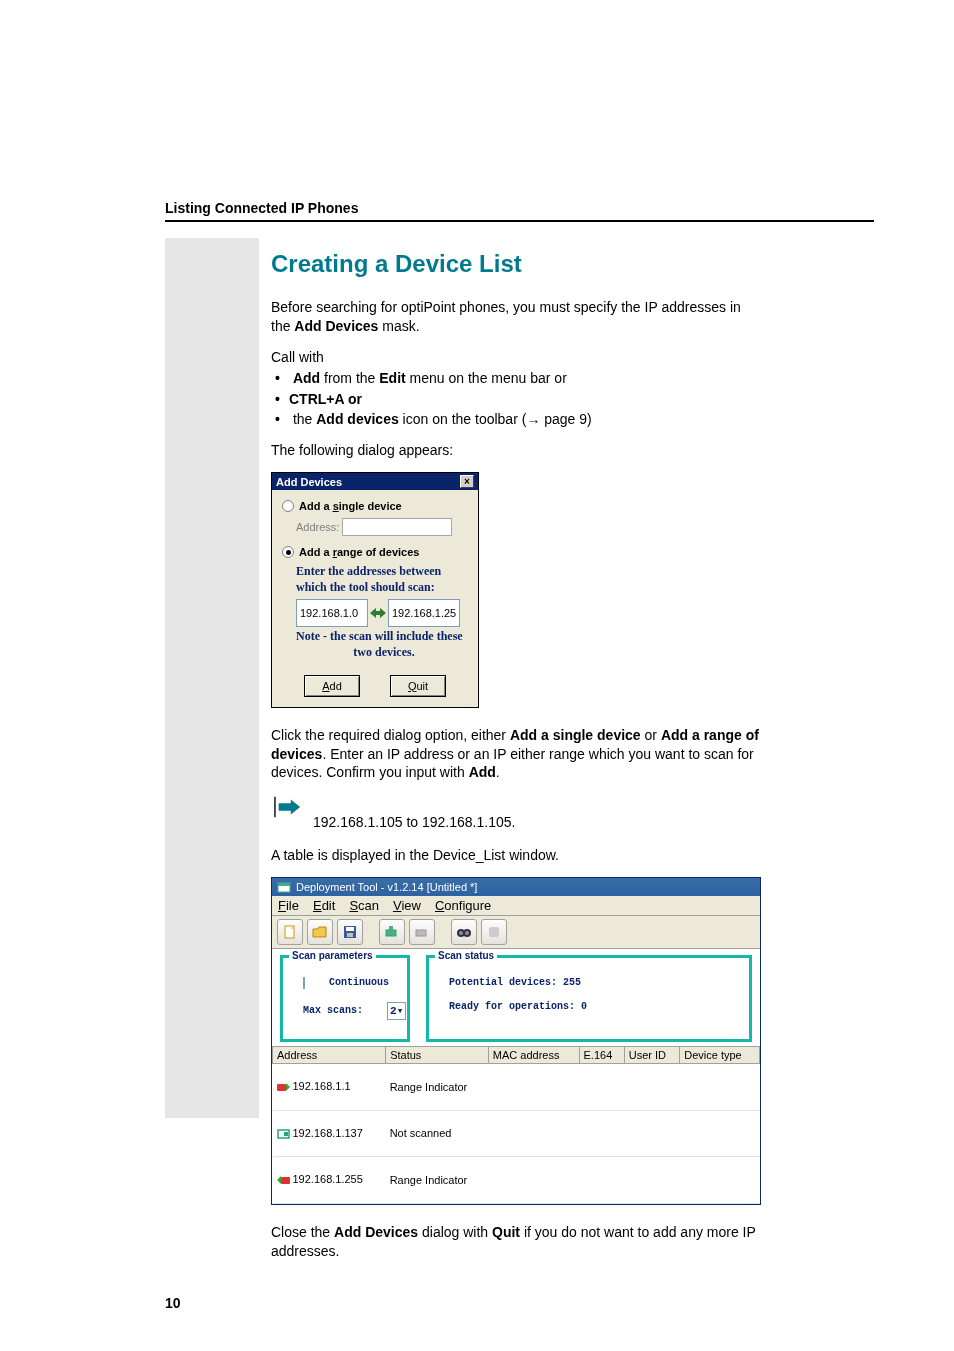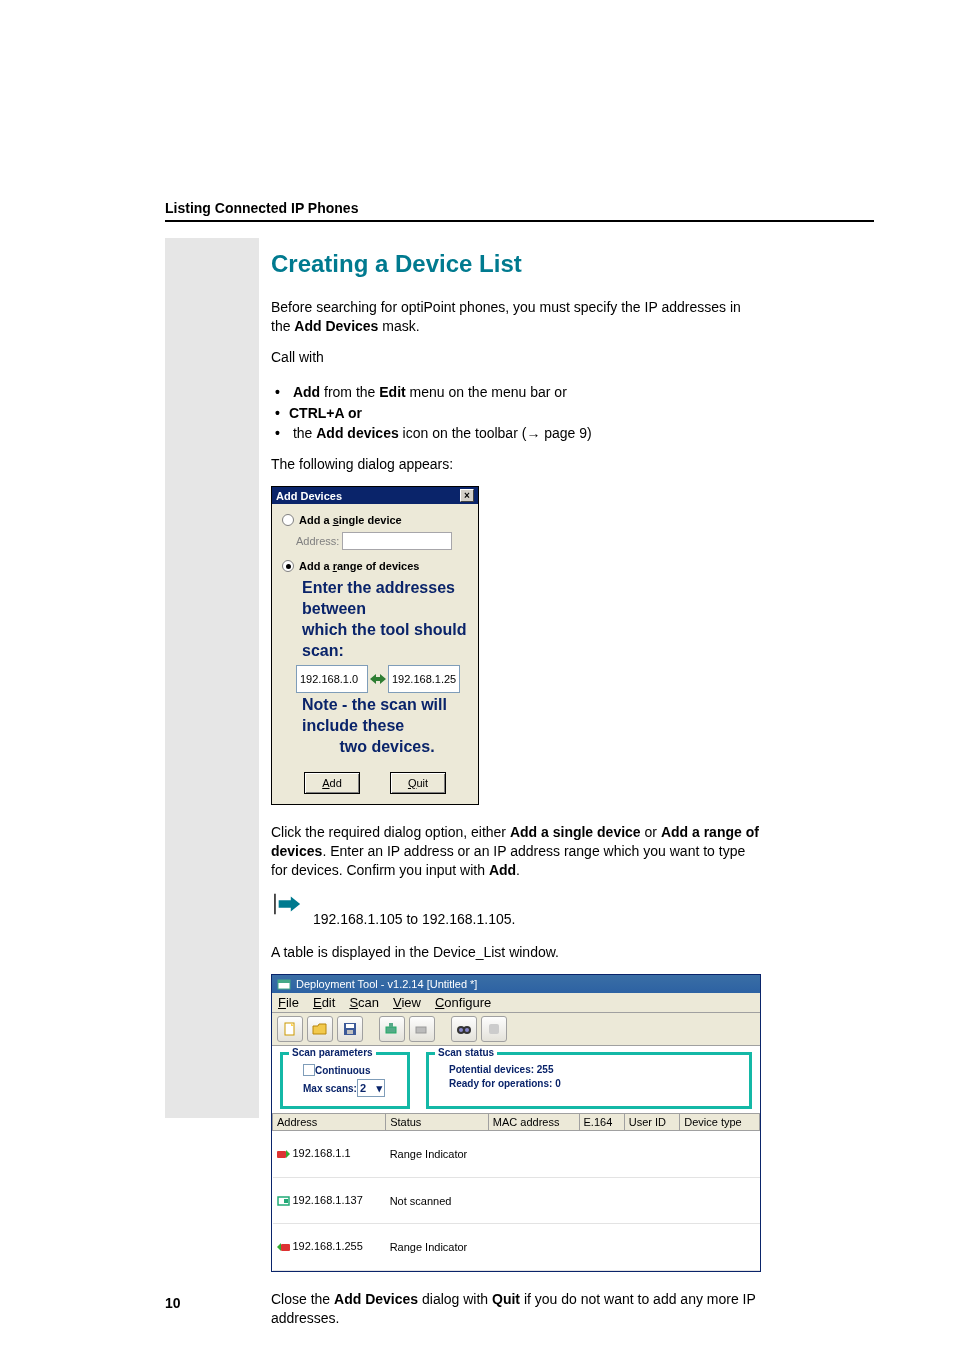--- a/index.html
+++ b/index.html
@@ -137,23 +137,24 @@
       width: 110px;
       height: 18px;
       border: 1px solid #a7a6aa;
       background: #fff;
       font-size: 11px;
       padding: 1px 3px;
     }
     .blue-note {
       color: #0a246a;
       font-weight: bold;
-      font-size: 16px;
-      margin-left: 24px;
+      font-size: 12px;
+      margin-left: 18px;
       line-height: 1.3;
+      font-family: Liberation Serif, serif;
     }
     .blue-note.center { text-align: center; }
     .range-inputs {
       margin: 4px 0 2px 18px;
       display: flex;
       align-items: center;
       gap: 2px;
     }
     .range-inputs input {
       width: 72px;
@@ -276,23 +277,24 @@
       color: #0a246a;
       font-weight: bold;
       font-size: 10px;
     }
     .fs .row {
       color: #0a246a;
       font-weight: bold;
       font-size: 10px;
       display: flex;
       align-items: center;
-      gap: 0;
-      margin: 3px 0;
+      gap: 24px;
+      margin: 13px 0;
       white-space: nowrap;
+      font-family: Liberation Mono, monospace;
     }
     .sel {
       width: 28px;
       height: 18px;
       border: 1px solid #7f9db9;
       background: #fff;
       font-size: 11px;
       padding: 0 2px;
       display: inline-flex;
       align-items: center;
@@ -344,21 +346,21 @@
   <hr class="header-rule">
   <div class="gray-bar"></div>
 
   <div class="content">
     <h2 class="section-title">Creating a Device List</h2>
 
     <p class="para">
       <span>Before searching for optiPoint phones, you must specify the IP addresses in the </span><b>Add Devices</b><span> mask.</span>
     </p>
 
-    <p class="para" style="margin-bottom:16px">Call with</p>
+    <p class="para" style="margin-bottom:2px">Call with</p>
     <ul class="bullets">
       <li>
         <b>Add</b><span> from the </span><b>Edit</b><span> menu on the menu bar or</span>
       </li>
       <li><b>CTRL+A or</b></li>
       <li>
         <span>the </span><b>Add devices</b><span> icon on the toolbar (</span><span>→</span><span> page 9)</span>
       </li>
     </ul>
 
@@ -396,21 +398,21 @@
         <div class="blue-note">Note - the scan will include these</div>
         <div class="blue-note center">two devices.</div>
         <div class="dialog-buttons">
           <div class="win-btn"><u>A</u>dd</div>
           <div class="win-btn"><u>Q</u>uit</div>
         </div>
       </div>
     </div>
 
     <p class="para">
-      <span>Click the required dialog option, either </span><b>Add a single device</b><span> or </span><b>Add a range of devices</b><span>. Enter an IP address or an IP address range which you want to type for devices. Confirm you input with </span><b>Add</b><span>.</span>
+      <span>Click the required dialog option, either </span><b>Add a single device</b><span> or </span><b>Add a range of devices</b><span>. Enter an IP address or an IP either range which you want to scan for devices. Confirm you input with </span><b>Add</b><span>.</span>
     </p>
 
     <div class="note-table">
       <div class="note-arrow">
         <svg viewBox="0 0 30 22">
           <rect x="0" y="0" width="2" height="22" fill="#444"></rect>
           <polygon points="5,7 18,7 18,3 28,11 18,19 18,15 5,15" fill="#007a8f"></polygon>
         </svg>
       </div>
       <div class="note-text">

